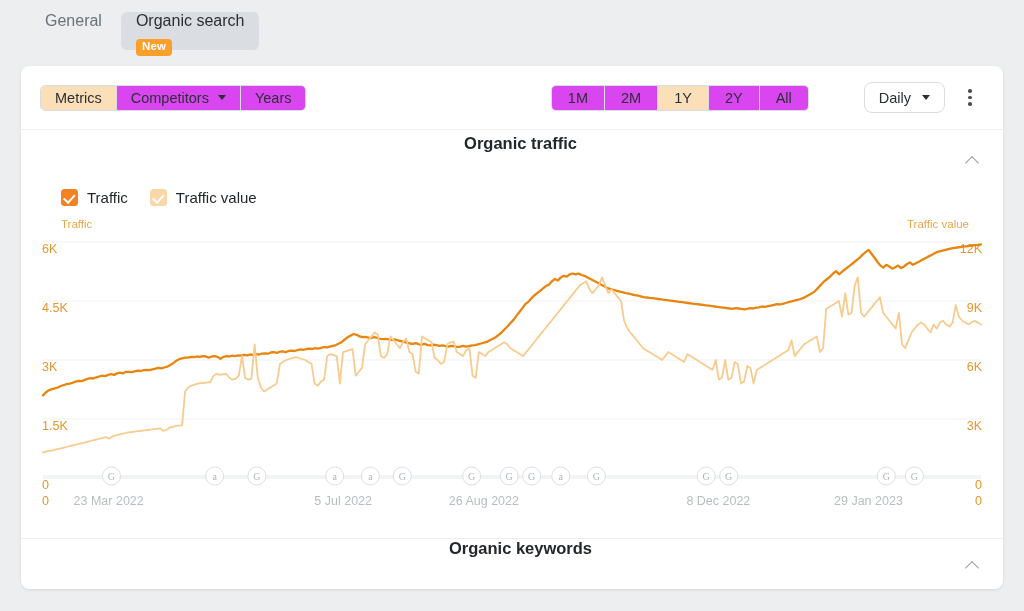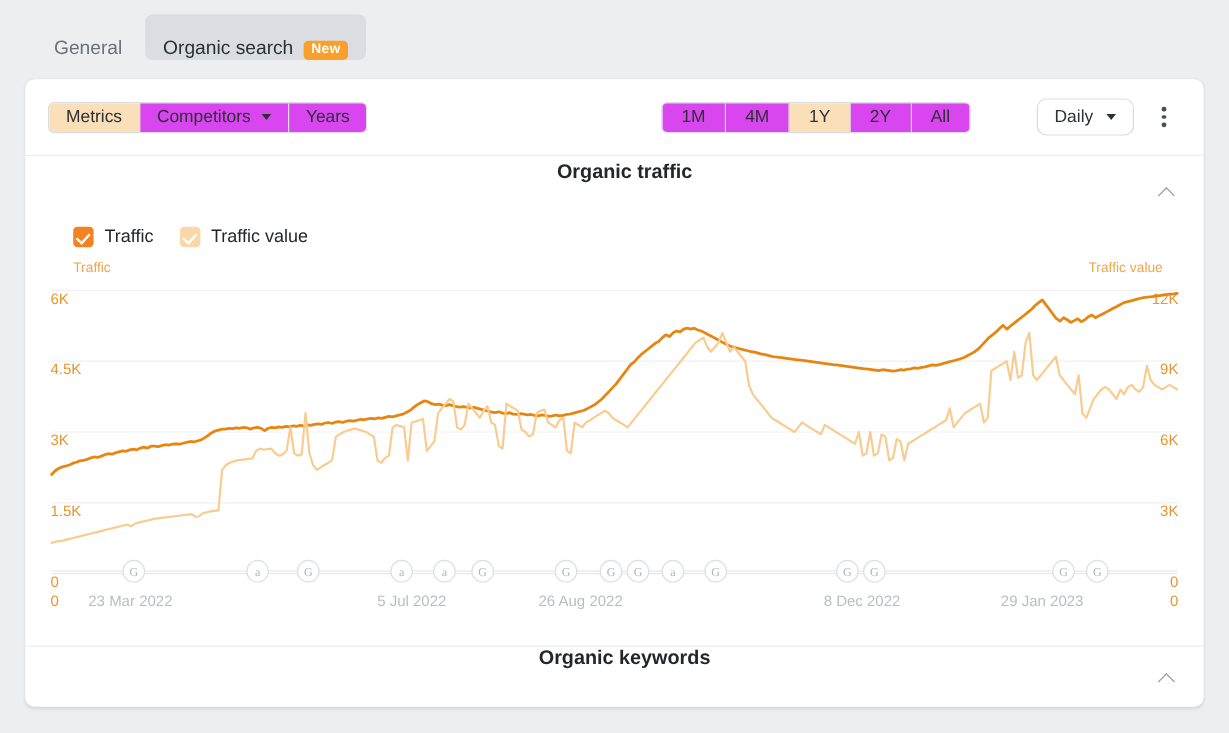--- a/index.html
+++ b/index.html
@@ -13,43 +13,43 @@
 
   
   .tabstrip {
     height: 62px;
     display: flex;
     align-items: center;
     padding: 0 0 0 30px;
     gap: 4px;
   }
   .tab {
-    display: flex; align-items: flex-end; gap: 9px;
+    display: flex; align-items: flex-start; gap: 9px;
     height: 38px;
     padding: 0 15px;
     border-radius: 6px;
     font-size: 16px;
     color: #6b7178;
     cursor: pointer;
     white-space: nowrap;
   }
   .tab.active {
     background: #dadde1;
     color: #2b3034;
+    flex-direction: column;
   }
   .badge-new {
     background: #f99f2a;
     color: #ffffff;
     font-size: 11.5px;
     font-weight: bold;
     border-radius: 4px;
     padding: 2px 6px 3px 6px;
     line-height: 1;
     letter-spacing: .2px;
-    margin-top: 16px;
   }
 
   
   .card {
     position: absolute;
     left: 21px; top: 66px;
     width: 982px;
     background: #ffffff;
     border-radius: 8px;
     box-shadow: 0 1px 3px rgba(0,0,0,.10);
@@ -220,21 +220,21 @@
         <span>Years</span>
       </div>
     </div>
 
     <div class="tb-right">
       <div class="btngroup rangegroup">
         <div class="gbtn">
           <span>1M</span>
         </div>
         <div class="gbtn">
-          <span>4M</span>
+          <span>2M</span>
         </div>
         <div class="gbtn sel">
           <span>1Y</span>
         </div>
         <div class="gbtn">
           <span>2Y</span>
         </div>
         <div class="gbtn">
           <span>All</span>
         </div>

